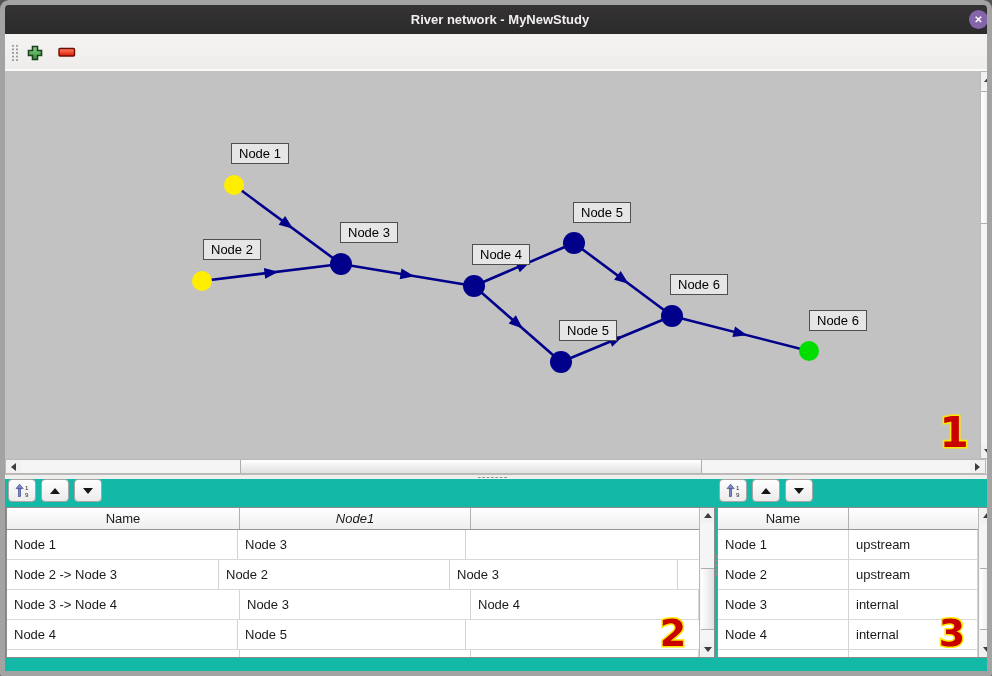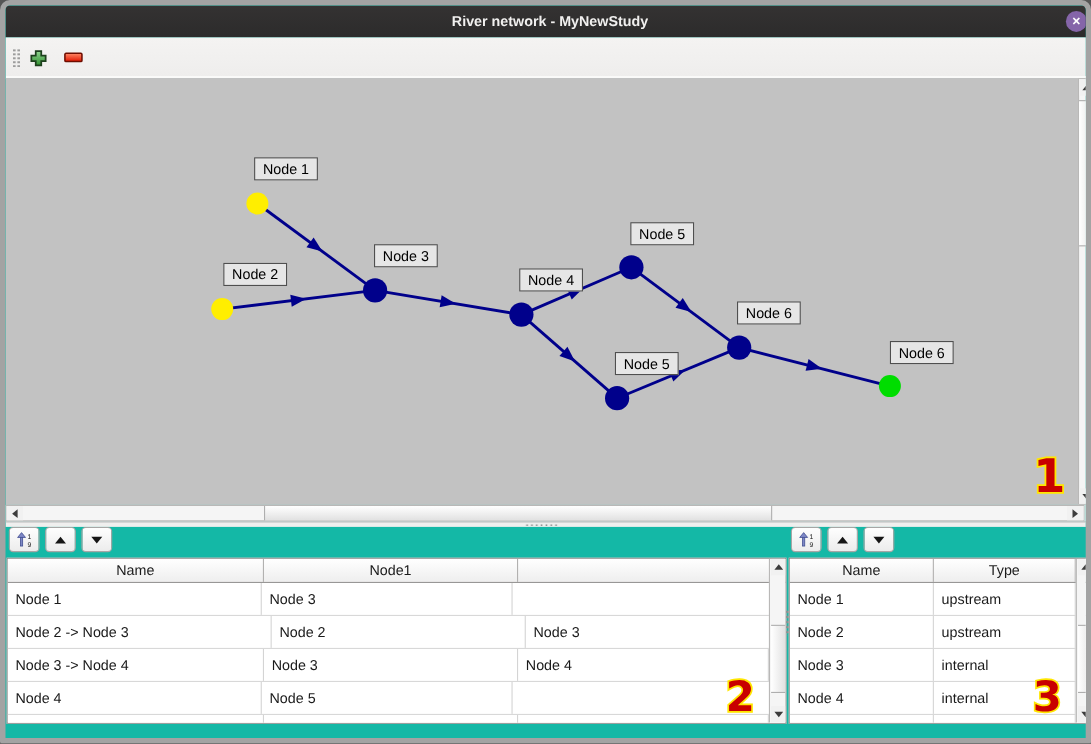--- a/index.html
+++ b/index.html
@@ -187,28 +187,28 @@
       <div class="tri tri-up-b"></div>
     </div>
   <div class="panel-btn" style="left:780px;">
       <div class="tri tri-down-b"></div>
     </div>
 
   <div class="dtable-wrap" style="left:1px;width:709px;">
     <div id="links-table">
         <div class="trow thead">
           <div class="tcell th" style="width: 233px;">Name</div>
-          <div class="tcell th" style="width: 231px;">Node1</div>
+          <div class="tcell th" style="width: 231px; font-style: italic;">Node1</div>
         </div>
         <div class="trow">
           <div class="tcell" style="width: 231px;">Node 1</div>
           <div class="tcell" style="width: 228px;">Node 3</div>
         </div>
         <div class="trow">
-          <div class="tcell" style="width: 240px;">Node 2 -&gt; Node 3</div>
+          <div class="tcell" style="width: 212px;">Node 2 -&gt; Node 3</div>
           <div class="tcell" style="width: 231px;">Node 2</div>
           <div class="tcell" style="width: 228px;">Node 3</div>
         </div>
         <div class="trow">
           <div class="tcell" style="width: 233px;">Node 3 -&gt; Node 4</div>
           <div class="tcell" style="width: 231px;">Node 3</div>
           <div class="tcell" style="width: 228px;">Node 4</div>
         </div>
         <div class="trow">
           <div class="tcell" style="width: 231px;">Node 4</div>
@@ -230,21 +230,20 @@
         </div>
     </div>
   </div>
 
   <div class="split-v-dots"></div>
 
   <div class="dtable-wrap" style="left:712px;width:277px;">
     <div id="nodes-table">
         <div class="trow thead">
           <div class="tcell th" style="width: 131px;">Name</div>
-          <div class="tcell th" style="width: 129px;">Type</div>
         </div>
         <div class="trow">
           <div class="tcell" style="width: 131px;">Node 1</div>
           <div class="tcell" style="width: 129px;">upstream</div>
         </div>
         <div class="trow">
           <div class="tcell" style="width: 131px;">Node 2</div>
           <div class="tcell" style="width: 129px;">upstream</div>
         </div>
         <div class="trow">

